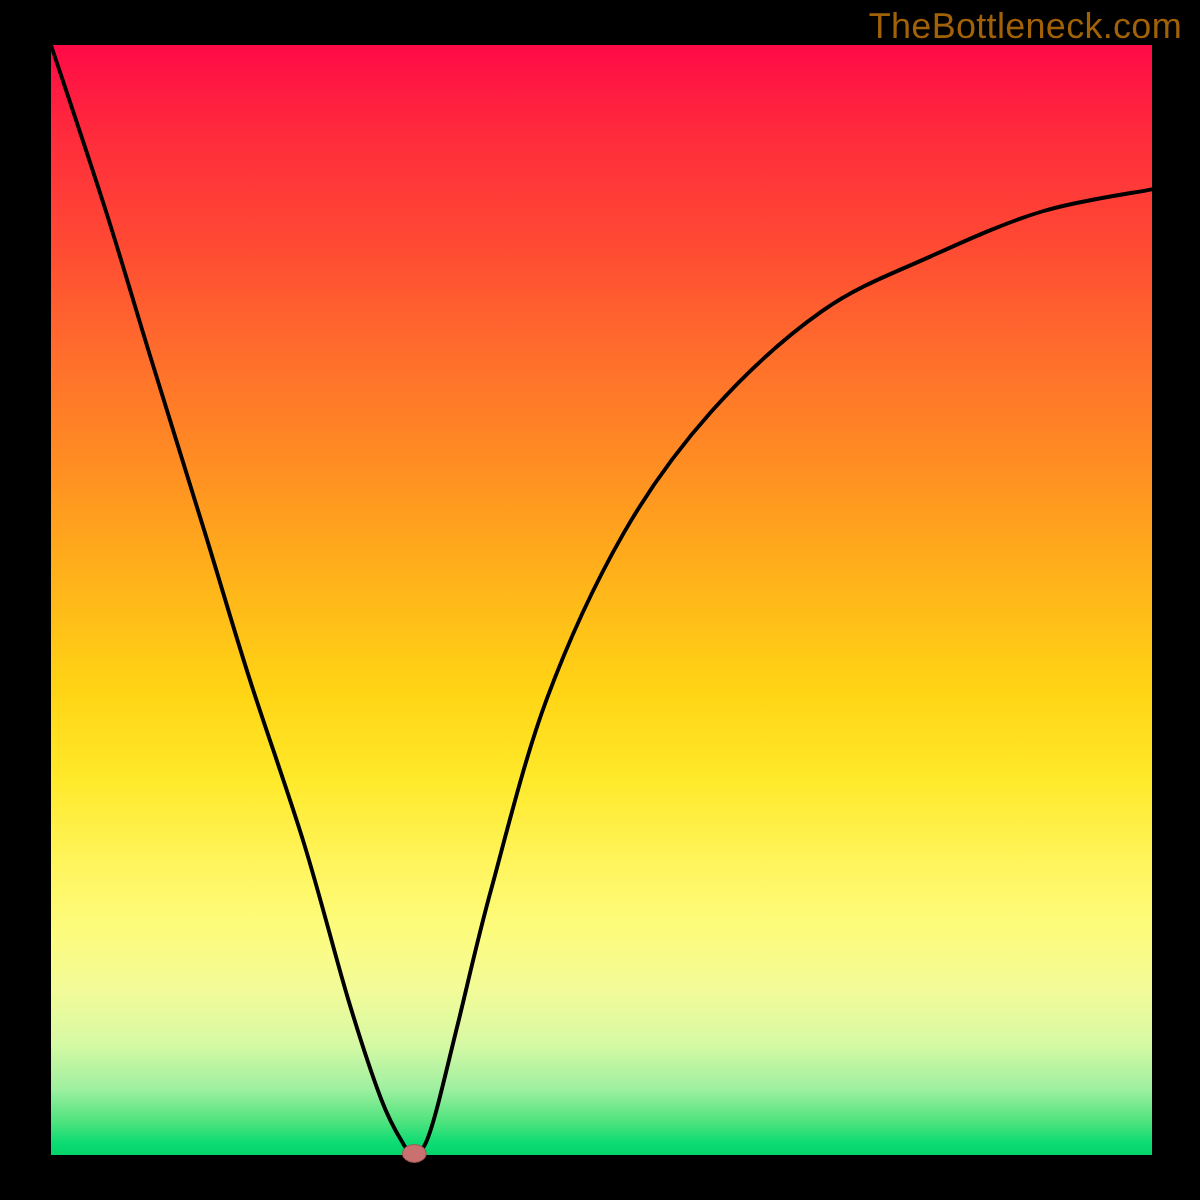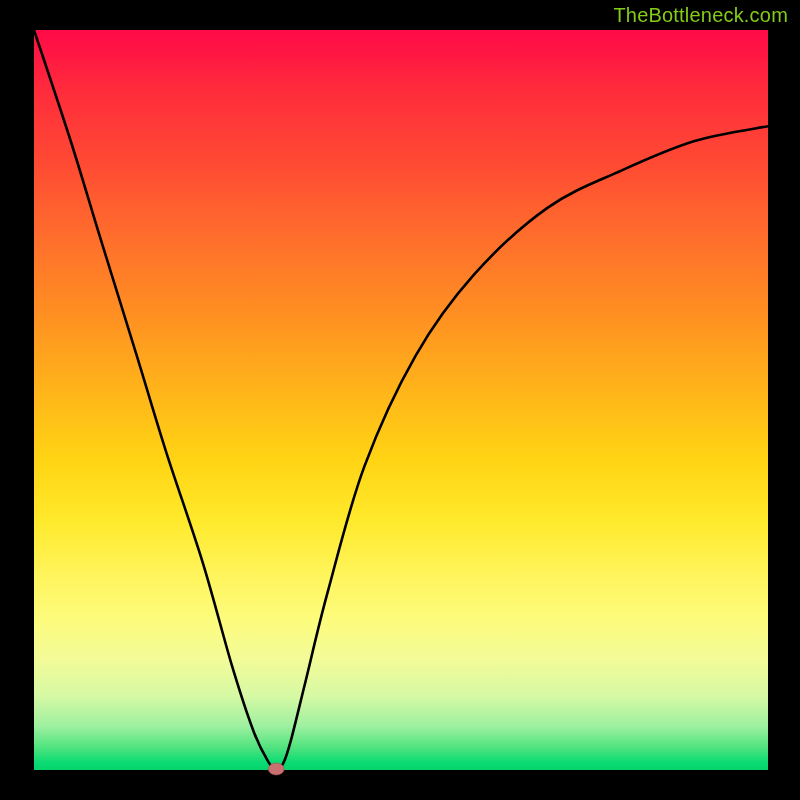--- a/index.html
+++ b/index.html
@@ -41,22 +41,22 @@
       #9ff0a0 94%,
       #4fe37e 97%,
       #0adb72 99%,
       #05d46b 100%
     );
   }
   .watermark {
     position: absolute;
     top: 4px;
     right: 12px;
-    color: #84cc16;
-    font-size: 20px;
+    color: #a16207;
+    font-size: 24px;
     font-weight: 500;
     letter-spacing: 0.2px;
     user-select: none;
   }
   svg.curve {
     position: absolute;
     left: 0;
     top: 0;
     width: 734px;
     height: 740px;

